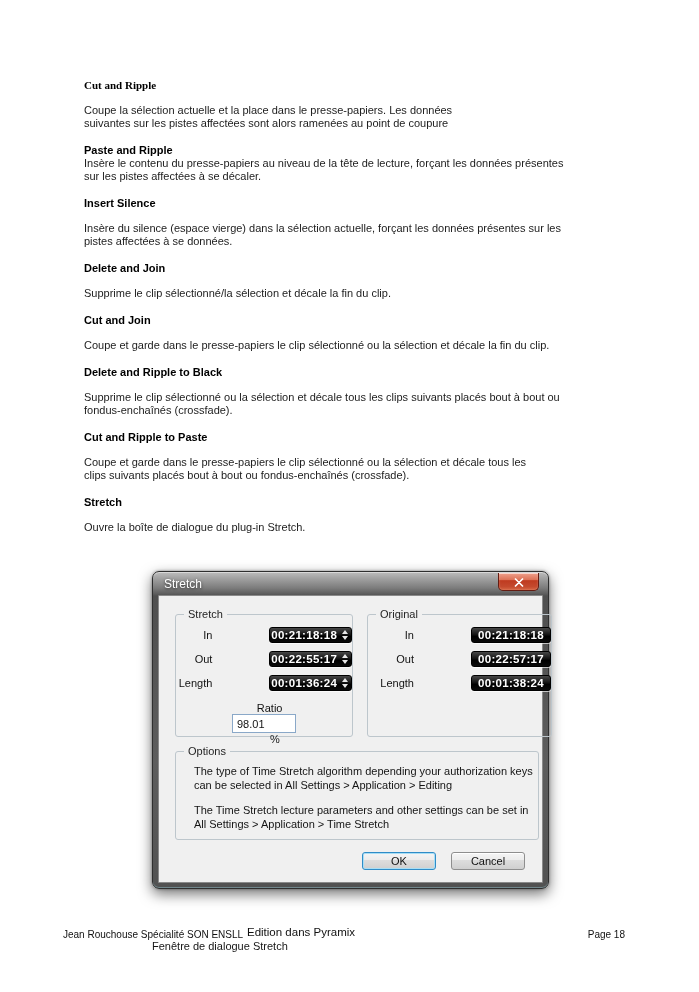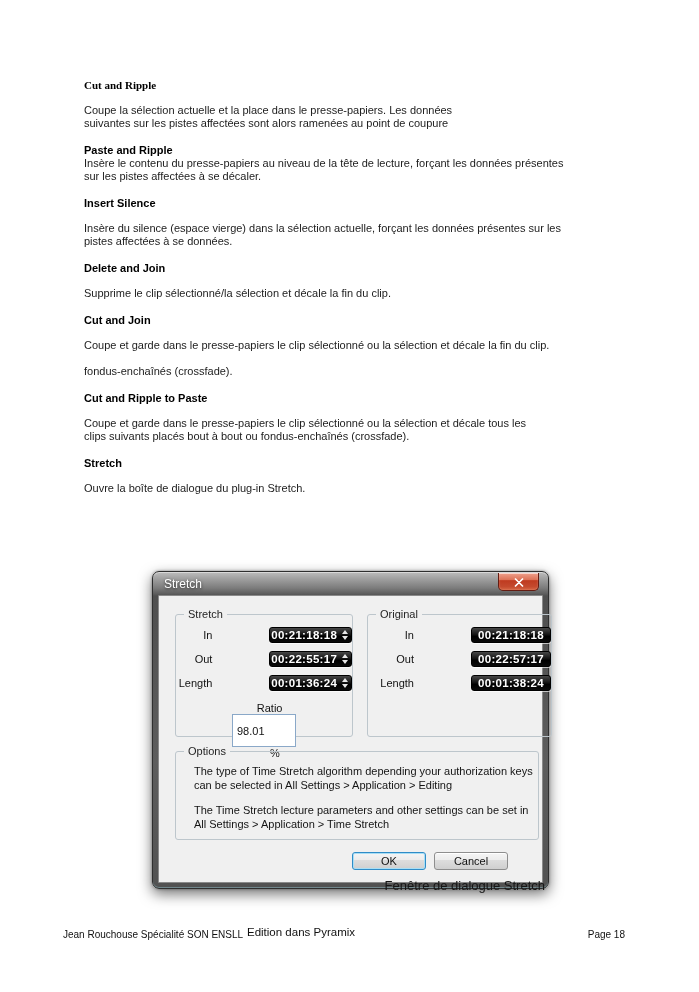--- a/index.html
+++ b/index.html
@@ -61,42 +61,42 @@
     display:flex; align-items:center;margin-left:48px;
   }
   .tc-wide { width:104px; }
   .tc-narrow { width:80px; justify-content:center; }
   .tc-value { flex:1; text-align:center; }
   .spinner { width:13px; height:100%; display:flex; flex-direction:column; align-items:center; justify-content:center; gap:2px; cursor:pointer; }
   .tri-up { width:0; height:0; border-left:3px solid transparent; border-right:3px solid transparent; border-bottom:4px solid #e8e8e8; }
   .tri-down { width:0; height:0; border-left:3px solid transparent; border-right:3px solid transparent; border-top:4px solid #e8e8e8; }
   .ratio-row { display:flex; align-items:center; margin-top:11px;flex-direction:column; }
   .ratio-input {
-    width:64px; height:33px; border:1px solid #8aa8c8; background:#fff;
+    width:64px; height:19px; border:1px solid #8aa8c8; background:#fff;
     font-family:"Liberation Sans",sans-serif; font-size:11px; padding:0 4px; color:#111;
   }
   .pct { margin-left:22px; font-size:11px; }
   .gb-options { margin-top:14px; width:364px; height:89px; padding:13px 0 0 18px; }
   .opt-line { font-size:11px; line-height:13.5px; color:#141414; }
   .opt-gap { margin-top:12px; }
-  .btn-row { position:absolute; right:34px; bottom:12px; display:flex; gap:8px; }
+  .btn-row { position:absolute; right:17px; bottom:12px; display:flex; gap:15px; }
   .btn {
     width:74px; height:18px; font-size:11px; color:#111;
     display:flex; align-items:center; justify-content:center; cursor:pointer;
     border:1px solid #8e8e8e; border-radius:3px;
     background:linear-gradient(180deg,#f5f5f5 0%,#ececec 45%,#dddddd 46%,#cfcfcf 100%);
     box-shadow:inset 0 1px 0 #fff;
   }
   .btn-default {
     border:1px solid #2f8cc7;
     box-shadow:inset 0 0 0 1px #a8def5, inset 0 1px 0 #fff;
   }
 
   
-  .caption { position:absolute; left:152px; top:878px; width:393px; text-align:right; font-size:13px; color:#161616; }
+  .caption { position:absolute; left:152px; top:940px; width:393px; font-size:11px; color:#161616; }
   .footer-left  { position:absolute; left:63px;  top:929px; font-size:10px; color:#111; }
   .footer-left .small { font-size:10px; }
   .footer-center{ position:absolute; left:247px; top:926px; font-size:11.5px; color:#111; }
   .footer-right { position:absolute; right:74px; top:929px; font-size:10px; color:#111; }
 </style>
 </head>
 <body>
 
 <div class="content">
   <h3 class="first">Cut and Ripple</h3>
@@ -107,21 +107,22 @@
 
   <h3>Insert Silence</h3>
   <p><span>Insère du silence (espace vierge) dans la sélection actuelle, forçant les données présentes sur les</span><br><span>pistes affectées à se données.</span></p>
 
   <h3>Delete and Join</h3>
   <p><span>Supprime le clip sélectionné/la sélection et décale la fin du clip.</span></p>
 
   <h3>Cut and Join</h3>
   <p><span>Coupe et garde dans le presse-papiers le clip sélectionné ou la sélection et décale la fin du clip.</span></p>
 
-  <p><br><span>fondus-enchaînés (crossfade).</span></p>
+  <h3>Delete and Ripple to Black</h3>
+  <p><span>Supprime le clip sélectionné ou la sélection et décale tous les clips suivants placés bout à bout ou</span><br><span>fondus-enchaînés (crossfade).</span></p>
 
   <h3>Cut and Ripple to Paste</h3>
   <p><span>Coupe et garde dans le presse-papiers le clip sélectionné ou la sélection et décale tous les</span><br><span>clips suivants placés bout à bout ou fondus-enchaînés (crossfade).</span></p>
 
   <h3>Stretch</h3>
   <p><span>Ouvre la boîte de dialogue du plug-in Stretch.</span></p>
 </div>
 
 <div class="dialog">
   <div class="titlebar">

